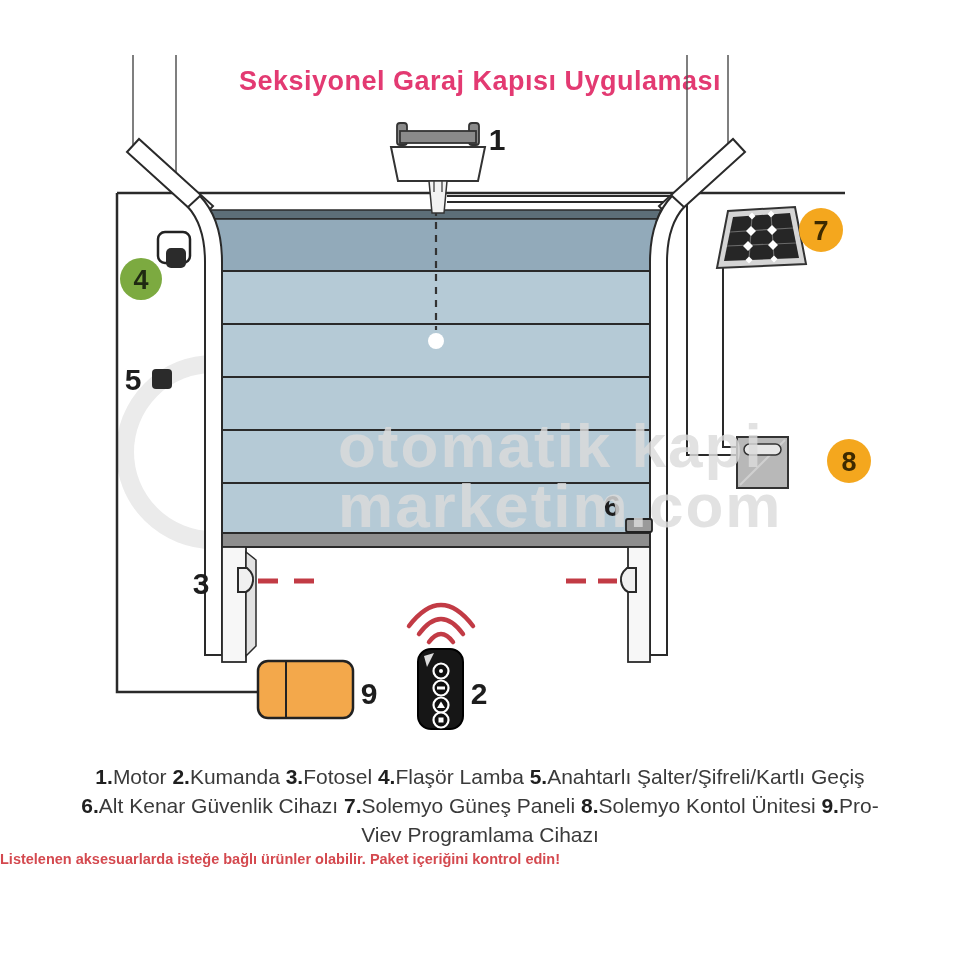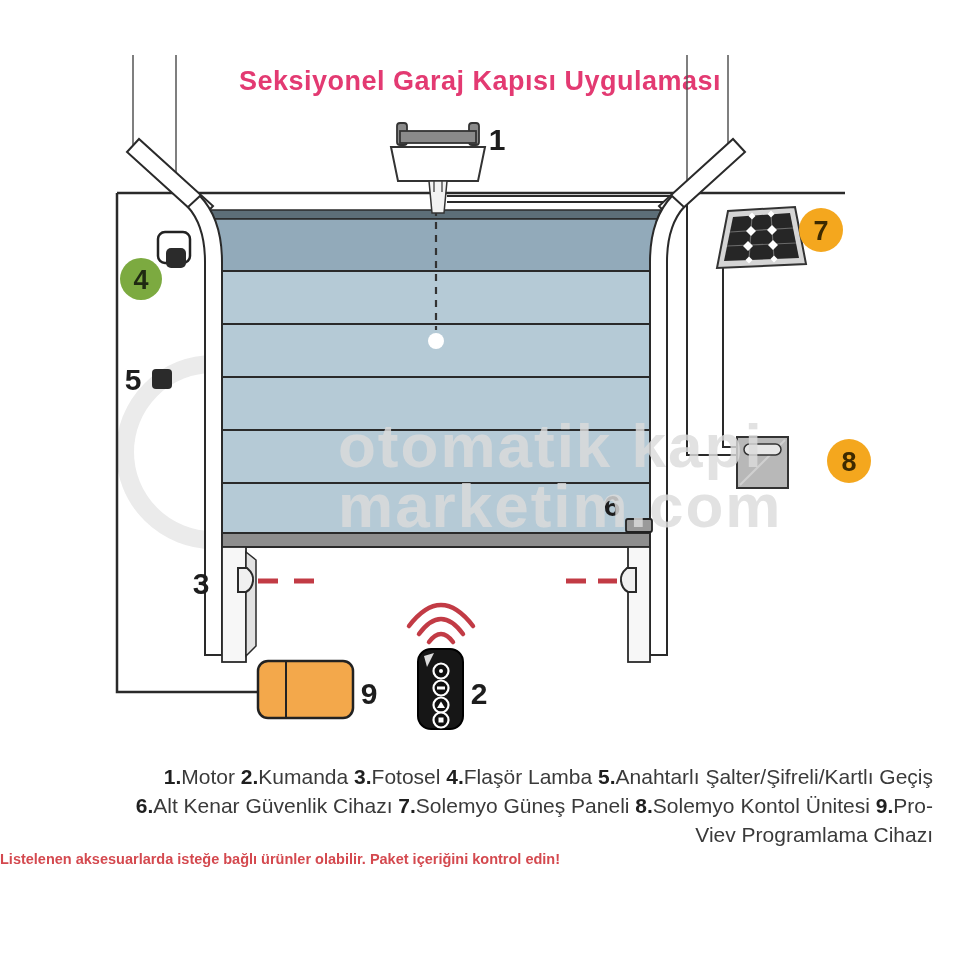--- a/index.html
+++ b/index.html
@@ -3,22 +3,22 @@
 <meta charset="utf-8">
 <style>
   html,body{margin:0;padding:0;background:#fff;}
   .stage{position:relative;width:960px;height:944px;background:#fff;overflow:hidden;
          font-family:"Liberation Sans",sans-serif;border-radius:24px;}
   .title{position:absolute;top:66px;left:0;width:100%;text-align:center;
          font-size:27px;font-weight:bold;color:#e33a72;letter-spacing:.5px;}
   svg.diagram{position:absolute;top:0;left:0;font-family:"Liberation Sans",sans-serif;}
   .callout-num{font-weight:bold;fill:#1d1d1d;font-size:30px;}
   .badge-num{font-weight:bold;font-size:27px;}
-  .legend{position:absolute;top:762px;left:75px;width:810px;text-align:right;
-          font-size:21px;line-height:29px;color:#3a3a3a;margin-left:48px;}
+  .legend{position:absolute;top:762px;left:75px;width:810px;text-align:center;
+          font-size:21px;line-height:29px;color:#3a3a3a;}
   .legend b{color:#1f1f1f;}
   .note{position:absolute;top:851px;left:0;width:100%;
         font-size:14.5px;font-weight:bold;color:#d4494f;}
   .wm-text{font-weight:bold;fill:#dcdcdc;opacity:.82;font-size:62px;letter-spacing:2px;}
 </style>
 </head>
 <body>
 
 <div class="stage">
 

